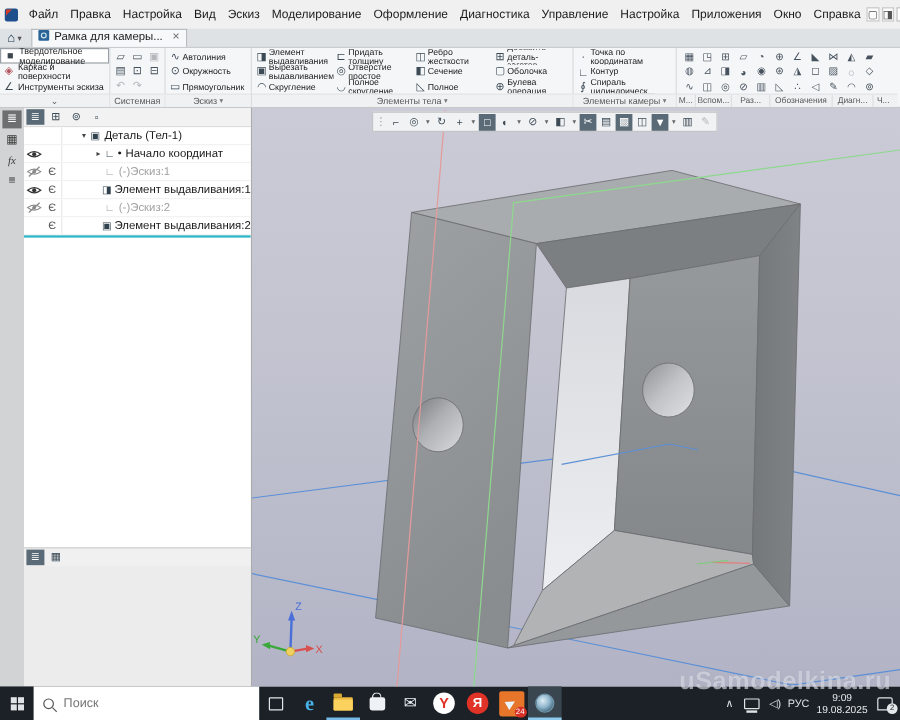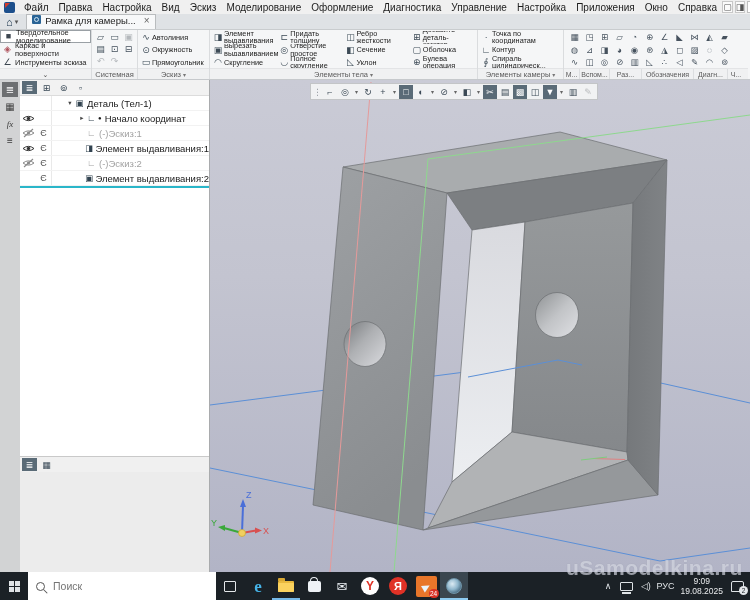--- a/index.html
+++ b/index.html
@@ -4,21 +4,21 @@
 <style>
   * { box-sizing: border-box; margin: 0; padding: 0; }
   html,body { width: 750px; height: 600px; overflow: hidden; }
   .screen {
     width: 750px; height: 600px; position: relative;
     font-family: "Liberation Sans","DejaVu Sans",sans-serif;
     background: #f0f0f0; font-size: 10px; color: #222;
     display: flex; flex-direction: column;
   }
   
-  .menubar { height: 14px; background: #f0f0f0; display: flex; align-items: center; padding: 0 2px; flex: none; }
+  .menubar { height: 24px; background: #f0f0f0; display: flex; align-items: center; padding: 0 2px; flex: none; }
   .applogo { width: 11px; height: 11px; background: #1d4f8c; border-radius: 2px; position: relative; margin: 0 4px 0 2px; flex: none; }
   .applogo::after { content: ''; position: absolute; left: 1px; top: 1px; border-left: 5px solid #d43c2a; border-bottom: 5px solid transparent; }
   .menubar .menu { padding: 1px 5px; font-size: 10px; color: #1c1c1c; white-space: nowrap; }
   .mb-spacer { flex: 1; }
   .mb-ico { width: 16px; height: 12px; display: flex; align-items: center; justify-content: center; font-size: 9px; color: #555; border: 1px solid #c8c8c8; background: #fbfbfb; margin-right: 2px; }
   .mb-search { width: 70px; height: 12px; background: #fff; border: 1px solid #bfbfbf; display: flex; align-items: center; padding: 0 2px; margin-right: 4px; }
   .mag { width: 6px; height: 6px; border: 1px solid #8a8a8a; border-radius: 50%; position: relative; flex: none; margin-right: 2px; }
   .mag::after { content: ''; position: absolute; width: 4px; height: 1px; background: #8a8a8a; transform: rotate(45deg); bottom: -1px; right: -3px; }
   .mb-search input { border: none; outline: none; width: 100%; font-size: 7.5px; color: #999; background: transparent; font-family: inherit; }
   
@@ -267,21 +267,21 @@
         <div class="rbtn">
             <span class="rico">◫</span>
             <span class="rlab">Ребро жесткости</span>
           </div>
         <div class="rbtn">
             <span class="rico">◧</span>
             <span class="rlab">Сечение</span>
           </div>
         <div class="rbtn">
             <span class="rico">◺</span>
-            <span class="rlab">Уклон</span>
+            <span class="rlab">Полное</span>
           </div>
         <div class="rbtn">
             <span class="rico">⊞</span>
             <span class="rlab">Добавить деталь-заготов...</span>
           </div>
         <div class="rbtn">
             <span class="rico">▢</span>
             <span class="rlab">Оболочка</span>
           </div>
         <div class="rbtn">

